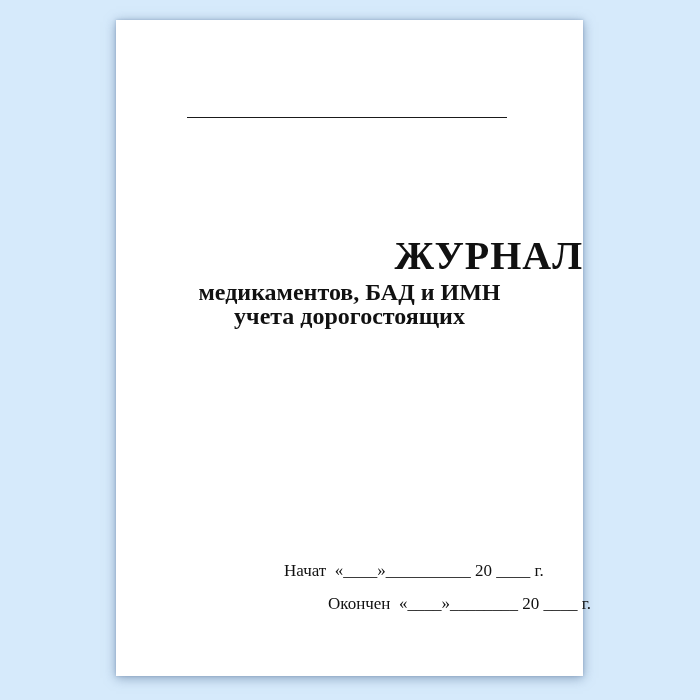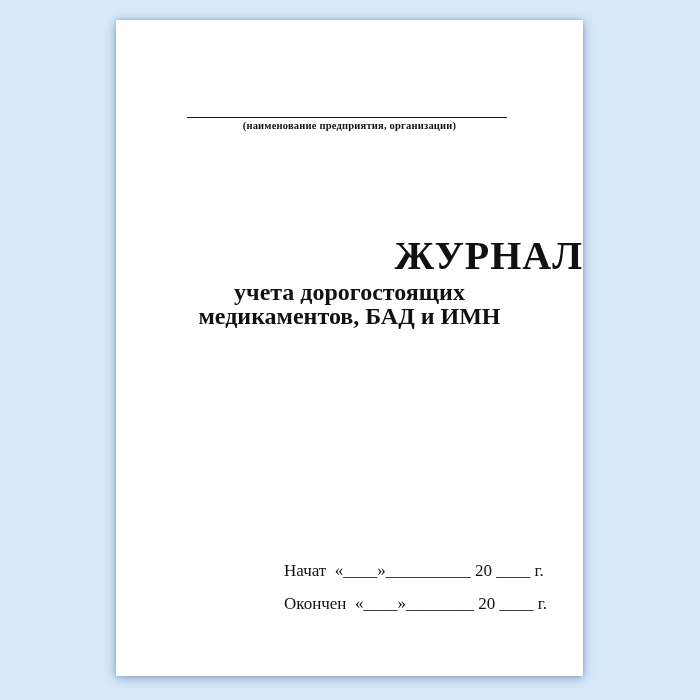--- a/index.html
+++ b/index.html
@@ -70,30 +70,29 @@
     font-weight: bold;
   }
   .date-line {
     position: absolute;
     left: 168px;
     font-size: 17px;
     line-height: 1;
     white-space: pre;
   }
   .date-line.start { top: 542px; font-family: Liberation Serif, serif; }
-  .date-line.end   { top: 575px; }
+  .date-line.end   { top: 575px; margin-left: 44px; }
 </style>
 </head>
 <body>
 
 <div class="bg">
   <div class="sheet">
     <div class="org-rule"></div>
-    <div class="org-caption">(наименование предприятия, организации)</div>
     <h1 class="title">ЖУРНАЛ</h1>
     <div class="subtitle">
+      <div>медикаментов, БАД и ИМН</div>
       <div>учета дорогостоящих</div>
-      <div>медикаментов, БАД и ИМН</div>
     </div>
     <div class="date-line start">Начат  «____»__________ 20 ____ г.</div>
     <div class="date-line end">Окончен  «____»________ 20 ____ г.</div>
   </div>
 </div>
 
 </body></html>

